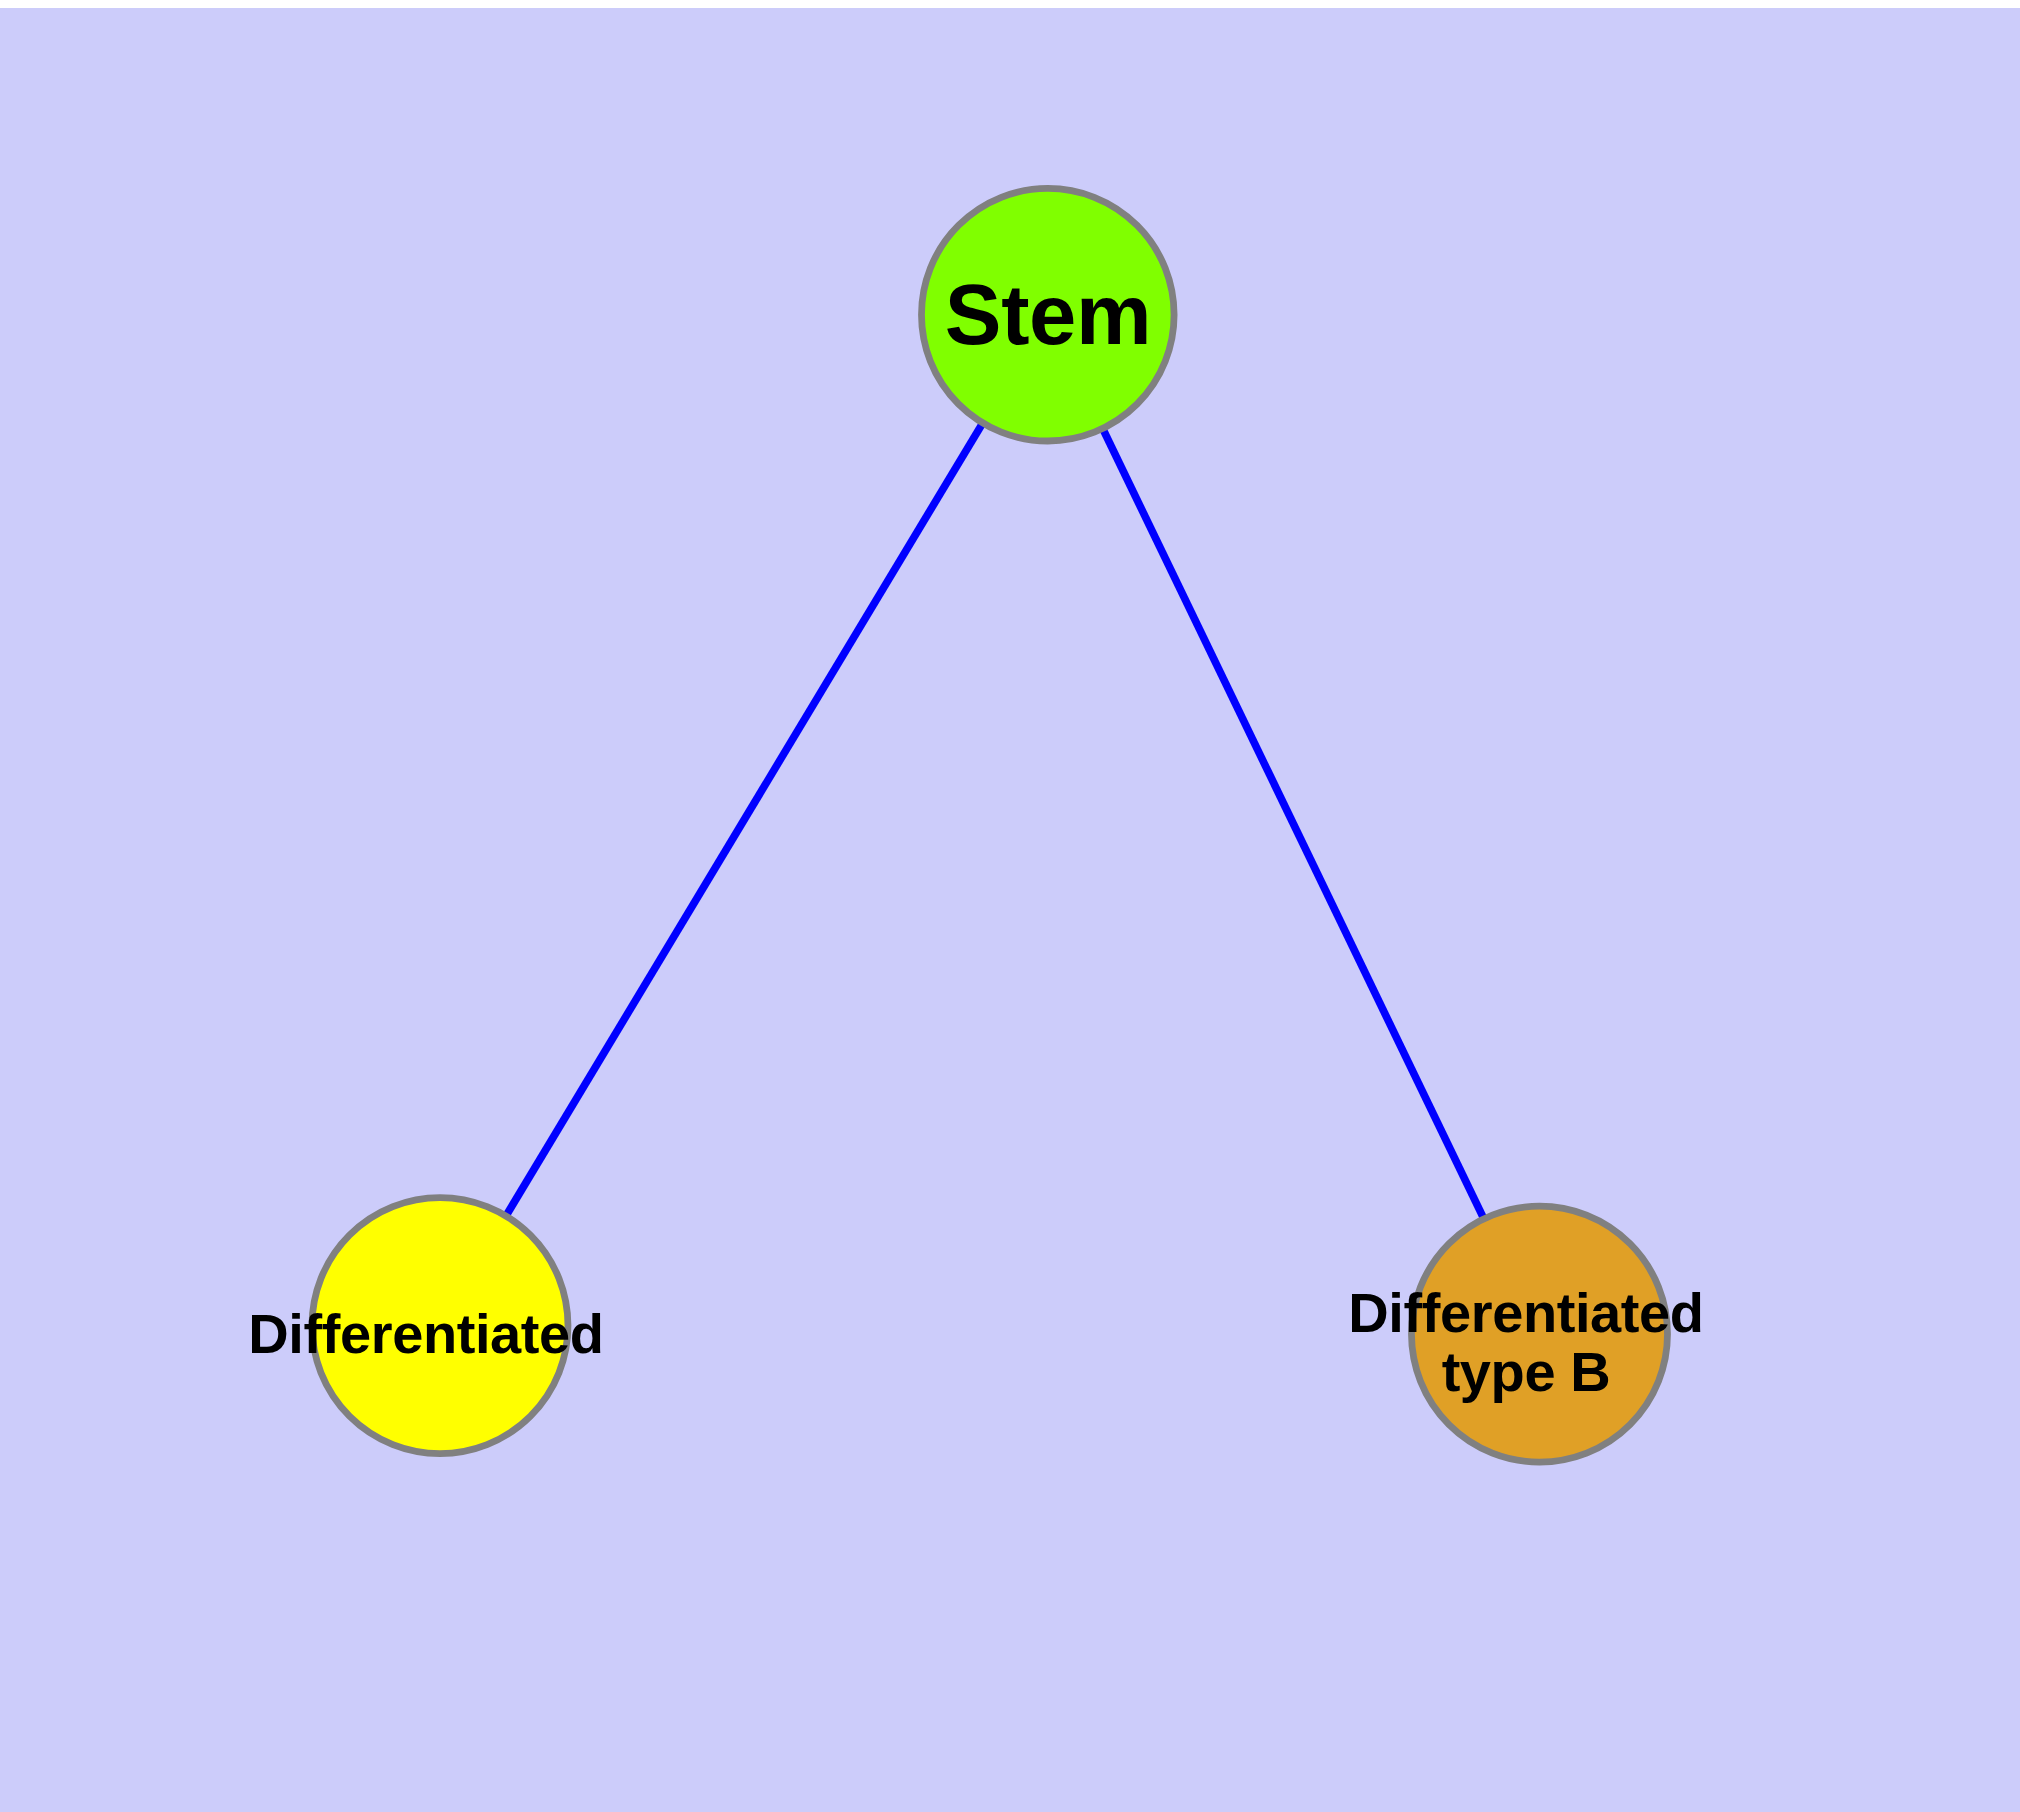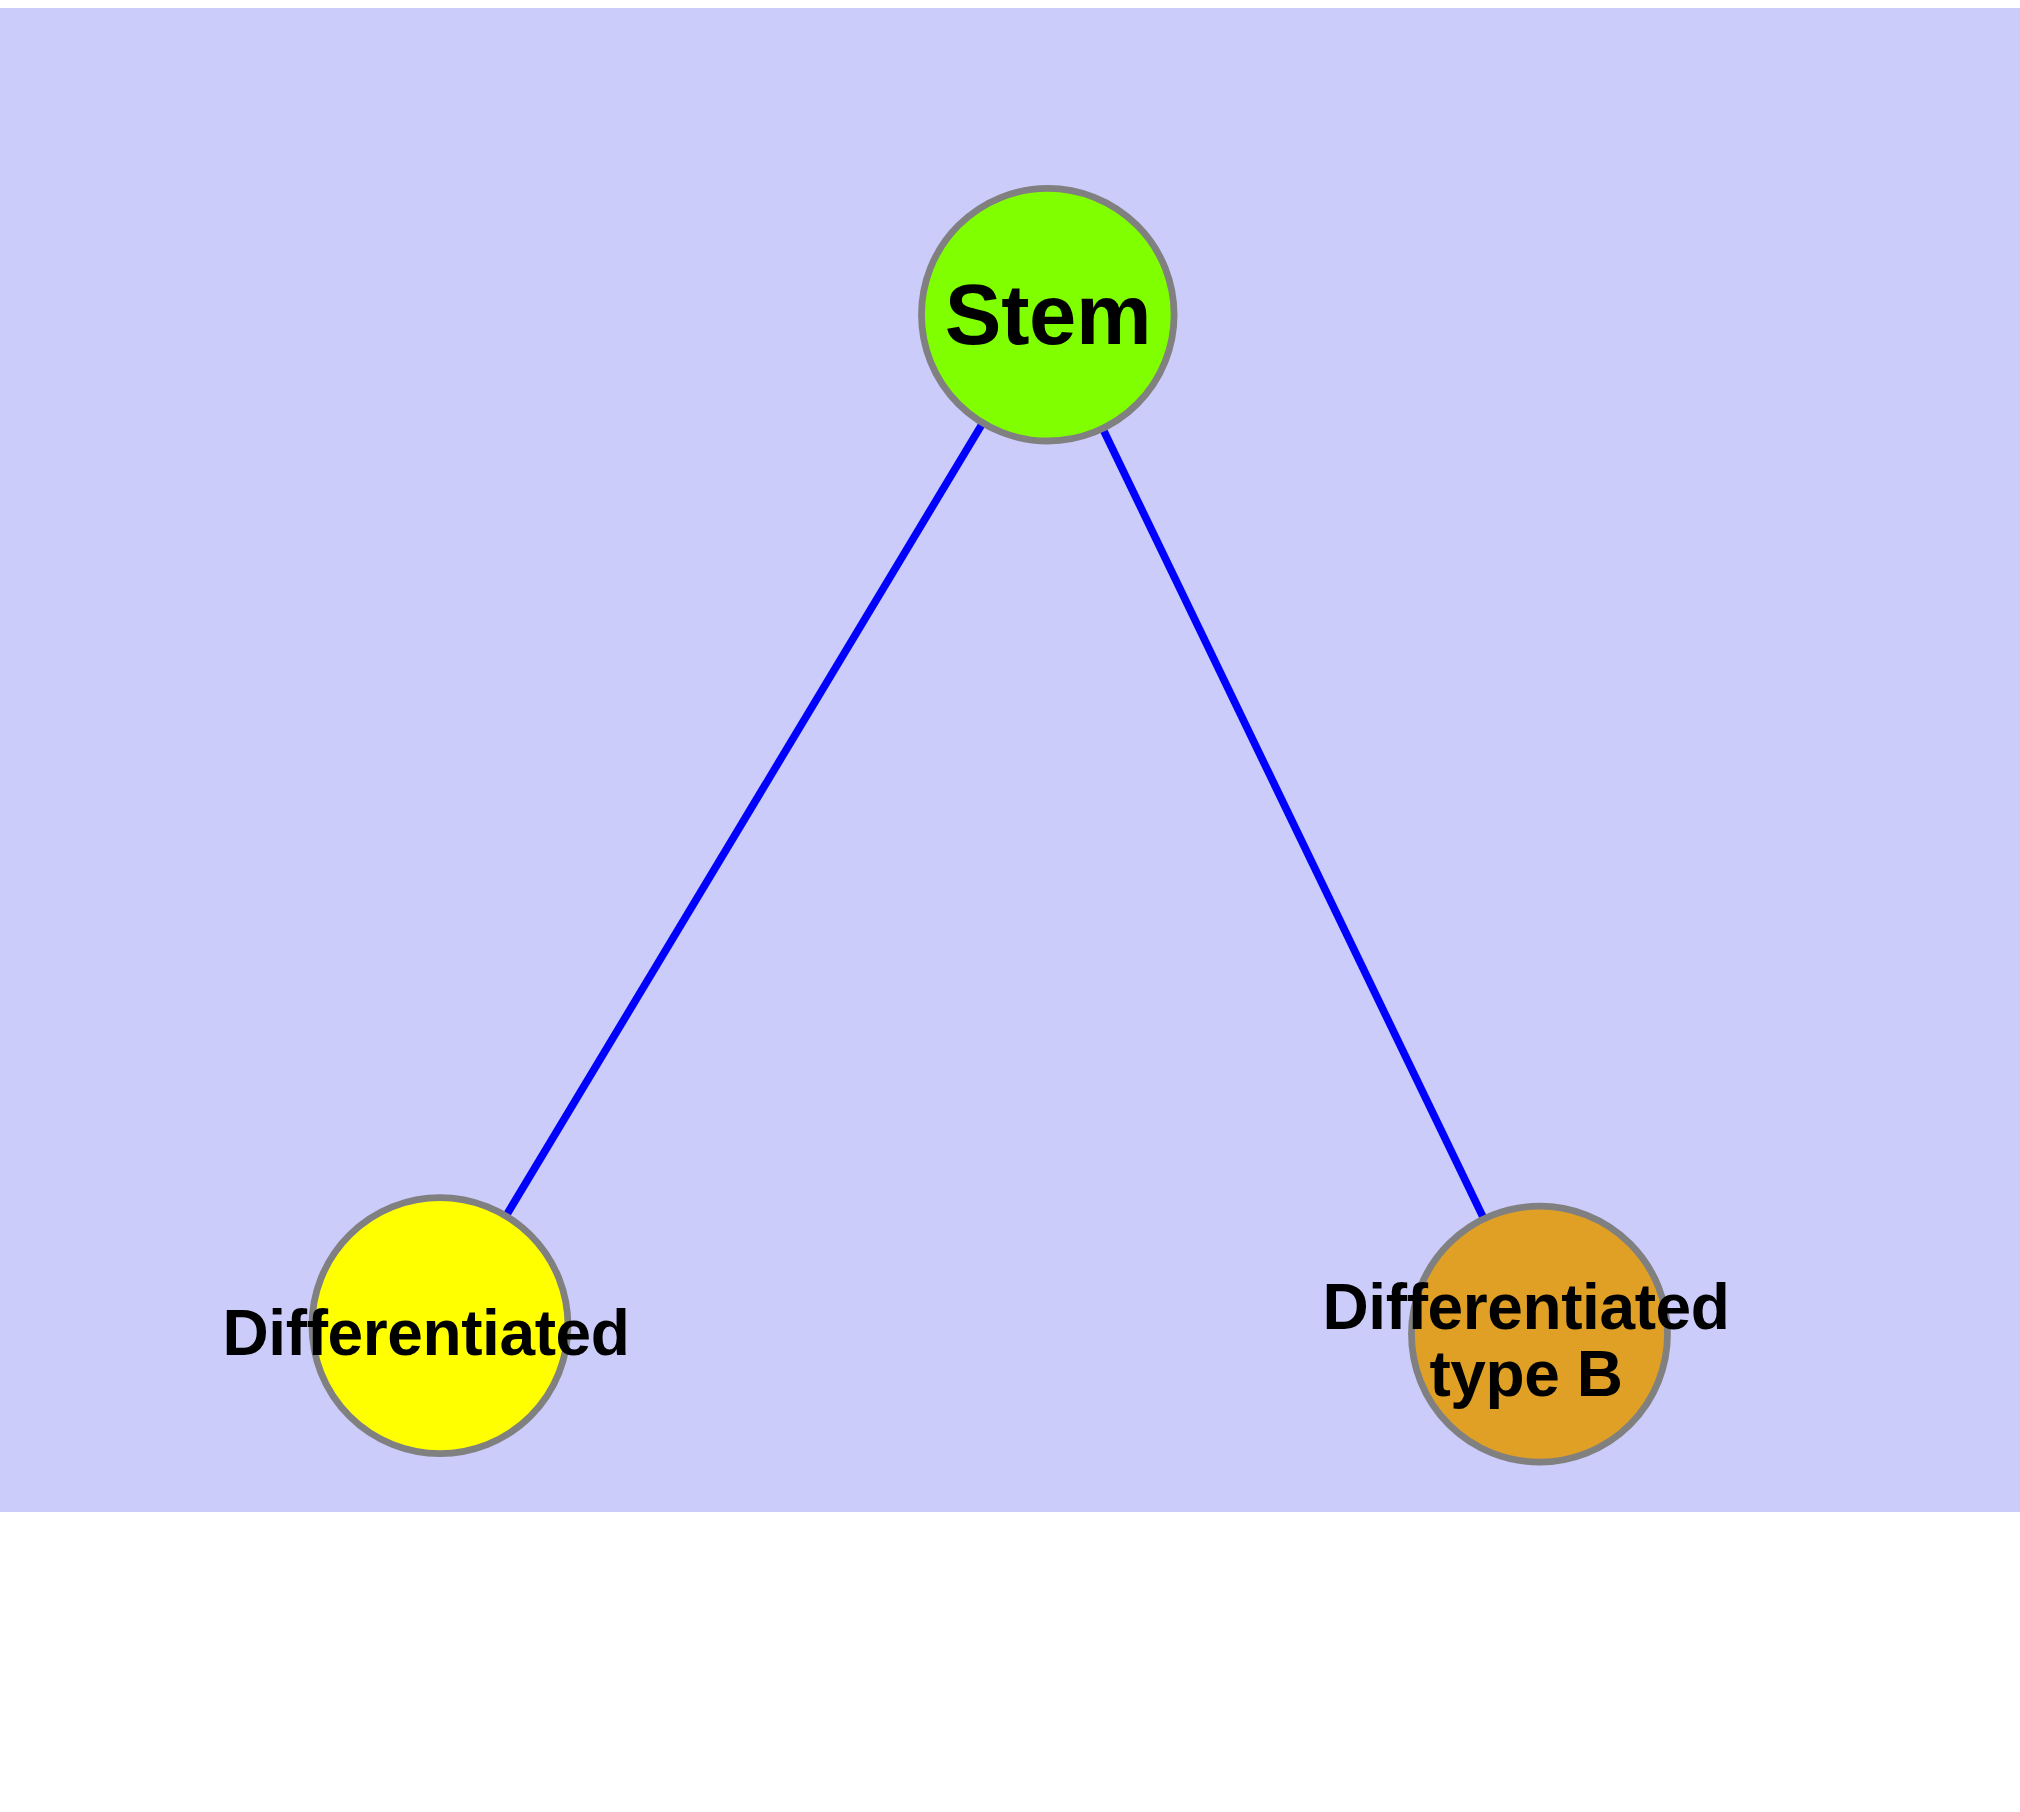--- a/index.html
+++ b/index.html
@@ -4,21 +4,21 @@
 <title>Cell Differentiation Graph</title>
 <style>
   html, body {
     margin: 0;
     padding: 0;
     background: #ffffff;
   }
   #canvas {
     position: relative;
     width: 2021px;
-    height: 1512px;
+    height: 1812px;
     background: #ffffff;
     overflow: hidden;
     font-family: "Liberation Sans", sans-serif;
   }
   #plot-area {
     position: absolute;
     left: 0px;
     top: 7.6px;
     width: 2021px;
     height: 1804px;
@@ -38,21 +38,21 @@
     text-align: center;
     line-height: 1.06;
     white-space: nowrap;
     letter-spacing: -0.4px;
     pointer-events: none;
   }
   .label-stem {
     font-size: 85px;
   }
   .label-multi {
-    font-size: 64px;
+    font-size: 56px;
   }
 </style>
 </head>
 <body>
 
 <div id="canvas">
   <div id="plot-area" style="background: rgb(204, 204, 250);">
 
     <svg id="graph-svg" viewBox="0 0 2384 2129" preserveAspectRatio="none">
 

